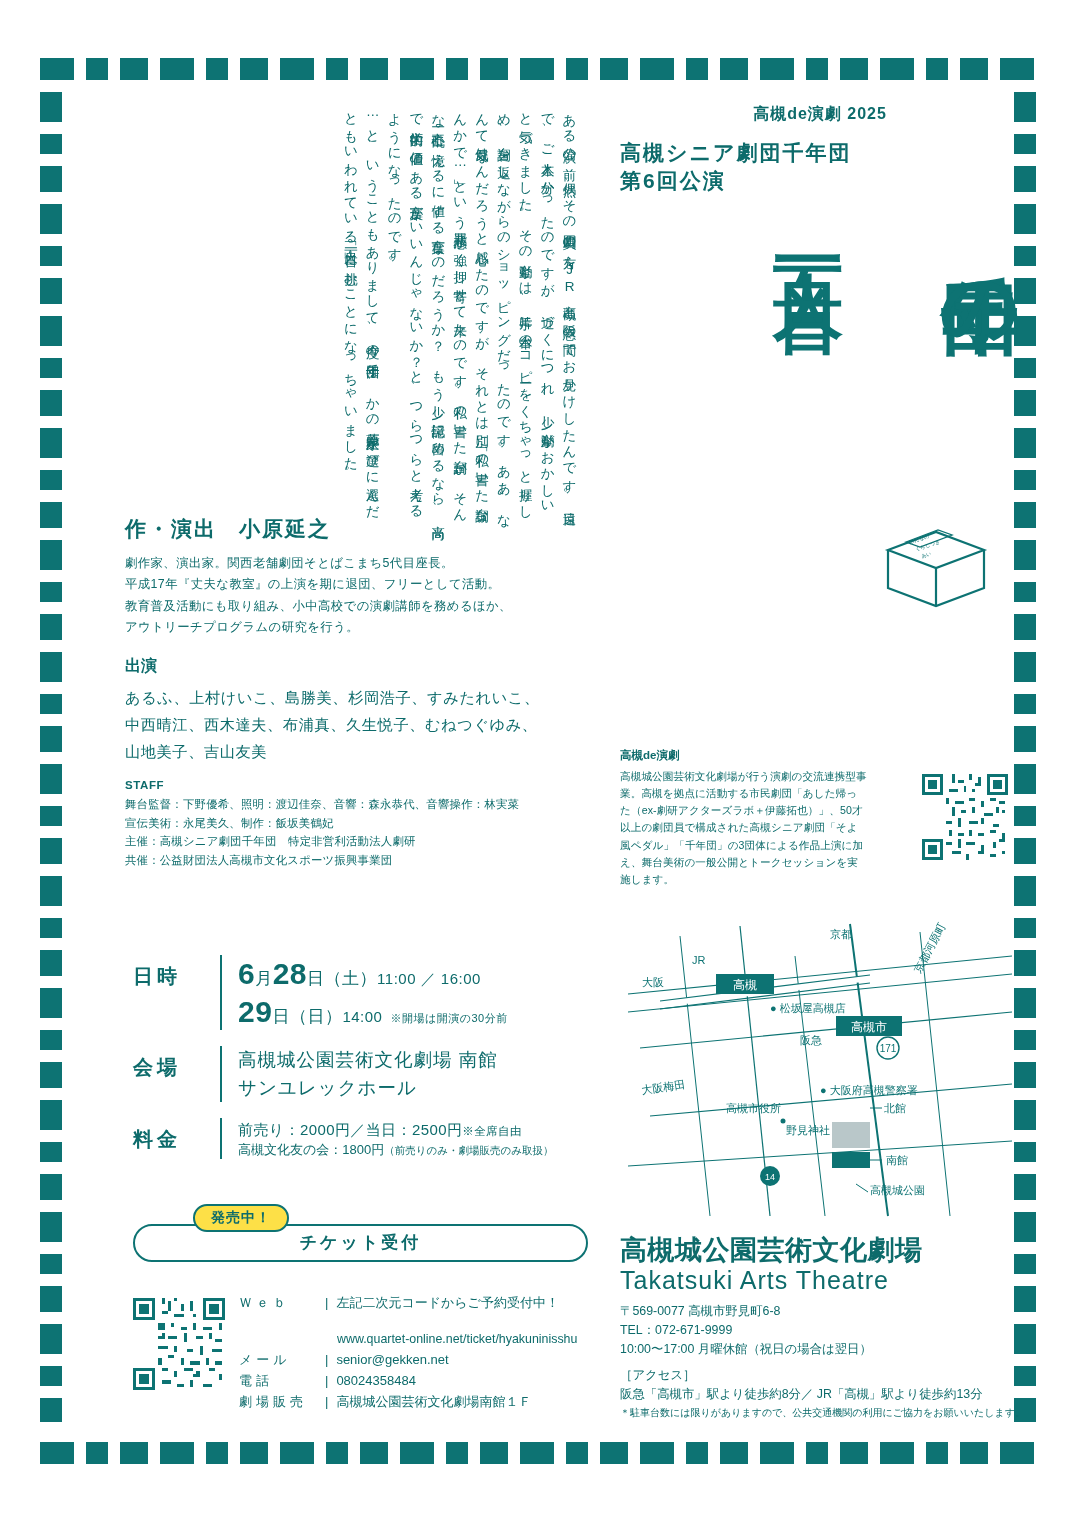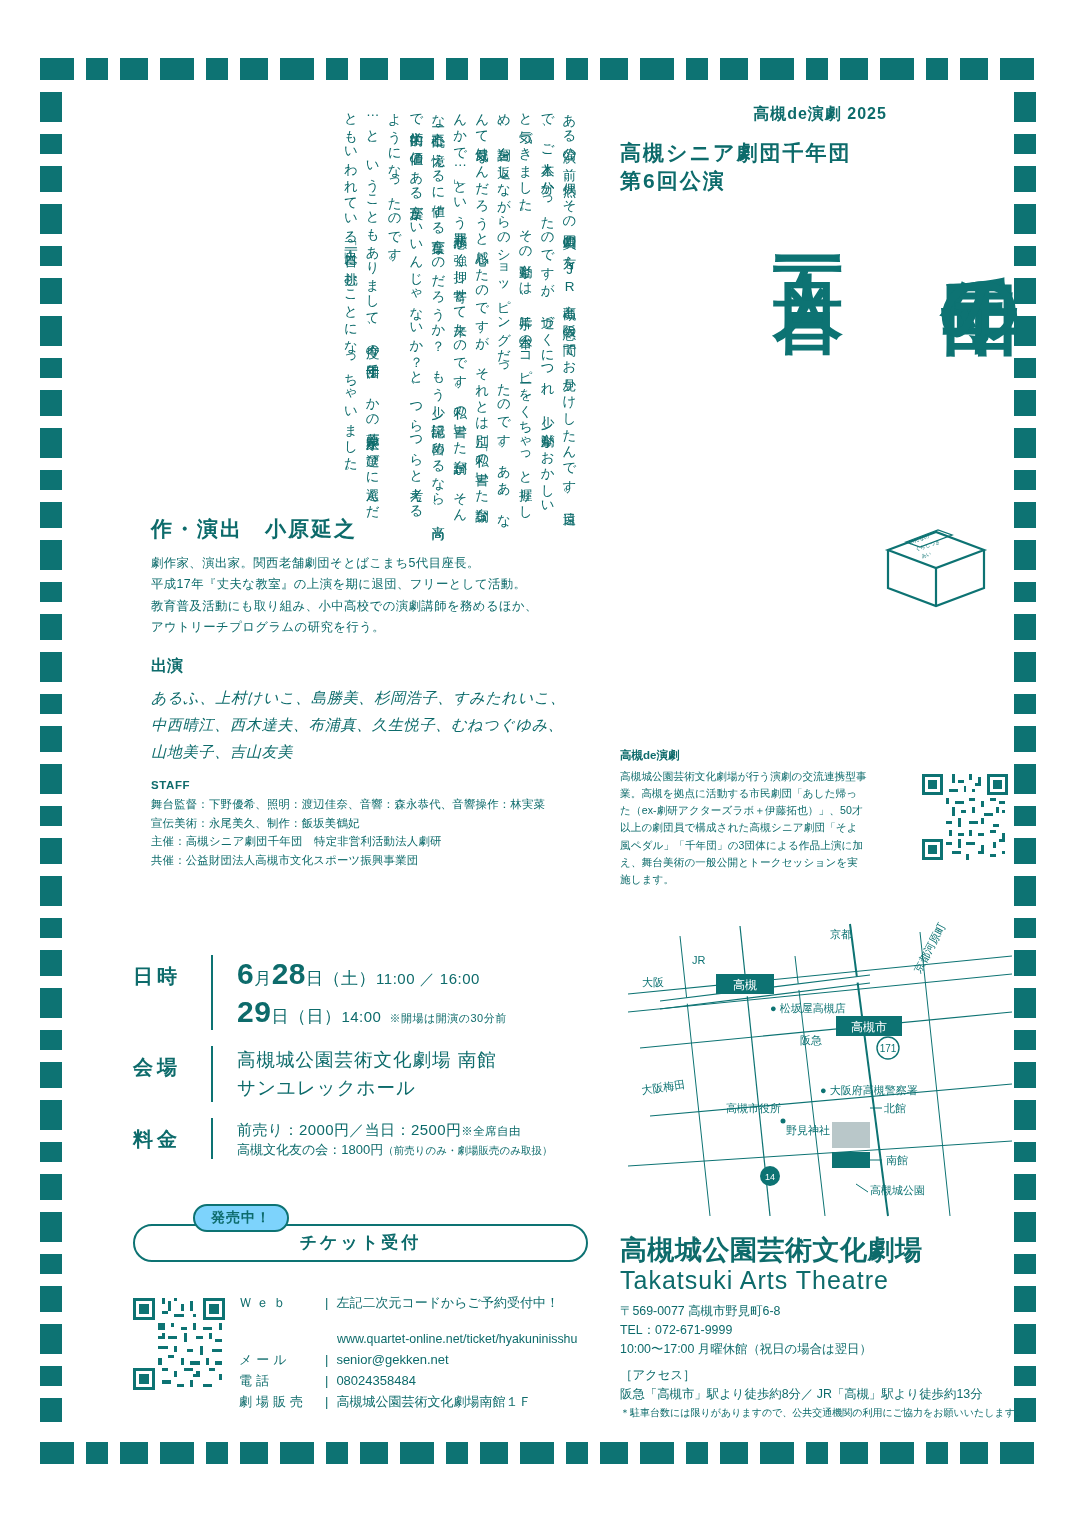--- a/index.html
+++ b/index.html
@@ -25,54 +25,54 @@
     text-orientation:upright;
     font-size:13.5px;
     line-height:1.62;
     letter-spacing:1.3px;
     color:#0d6b6b;
     text-align:left;
   }
   .essay p{margin:0 0 2px 0;}
 
   
-  .credits{position:absolute;top:515px;left:151px;width:440px;}
+  .credits{position:absolute;top:515px;left:125px;width:440px;}
   .credit-title{font-size:21px;font-weight:bold;letter-spacing:2px;margin-bottom:10px;}
   .credit-title .name{margin-left:22px;}
   .credit-body{font-size:12.4px;line-height:1.72;letter-spacing:.4px;}
   .cast-head{font-size:16px;font-weight:bold;margin:18px 0 8px 0;}
-  .cast-body{font-size:15.2px;line-height:1.75;letter-spacing:.6px;font-style:italic;}
+  .cast-body{font-size:15.2px;line-height:1.75;letter-spacing:.6px;}
   .staff-head{font-size:11.5px;font-weight:bold;margin:14px 0 4px 0;letter-spacing:.6px;}
   .staff-body{font-size:11.4px;line-height:1.62;letter-spacing:.2px;}
 
   
   .info{position:absolute;left:133px;top:955px;width:460px;}
   .info-row{display:flex;align-items:flex-start;margin-bottom:16px;}
   .info-label{
     width:78px;flex:0 0 78px;
     font-size:20px;font-weight:bold;letter-spacing:4px;
     padding-top:8px;text-align:justify;
   }
-  .info-body{border-left:2.5px solid #0d7373;padding-left:24px;flex:1;}
+  .info-body{border-left:2.5px solid #0d7373;padding-left:16px;flex:1;margin-left:9px;}
   .date-line{font-size:15px;letter-spacing:.5px;line-height:1.25;white-space:nowrap;}
   .date-line .big{font-size:30px;font-weight:bold;}
   .date-line .mid{font-size:17px;}
   .date-note{font-size:11px;margin-left:8px;}
   .venue-line{font-size:18.5px;line-height:1.5;letter-spacing:1px;}
   .price-line{font-size:15px;line-height:1.55;letter-spacing:.4px;}
   .price-note{font-size:11.5px;}
   .price-sub{font-size:13px;}
   .price-sub .tiny{font-size:10.5px;}
 
   
   .ticket-wrap{position:absolute;left:133px;top:1218px;width:455px;}
   .onsale{
     position:absolute;left:60px;top:-14px;
     border:2px solid #0d7373;border-radius:14px;
-    padding:3px 16px;font-size:14px;font-weight:bold;background:#7dd3fc;
+    padding:3px 16px;font-size:14px;font-weight:bold;background:#fde047;
     letter-spacing:1px;
   }
   .ticket-box{
     border:2px solid #0d7373;border-radius:22px;
     height:34px;line-height:34px;text-align:center;
     font-size:17px;font-weight:bold;letter-spacing:3px;margin-top:6px;
   }
 
   
   .contact{position:absolute;left:133px;top:1292px;width:470px;display:flex;}

